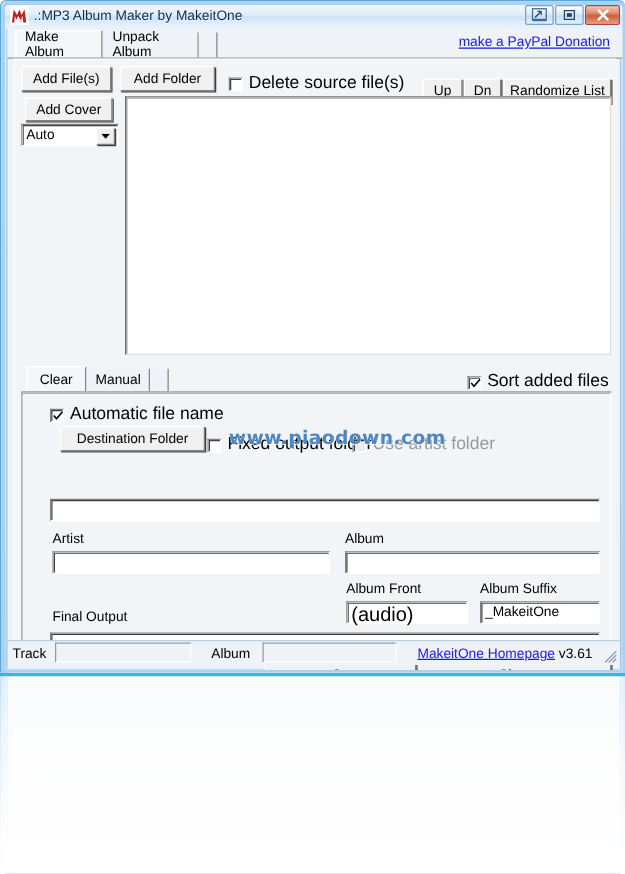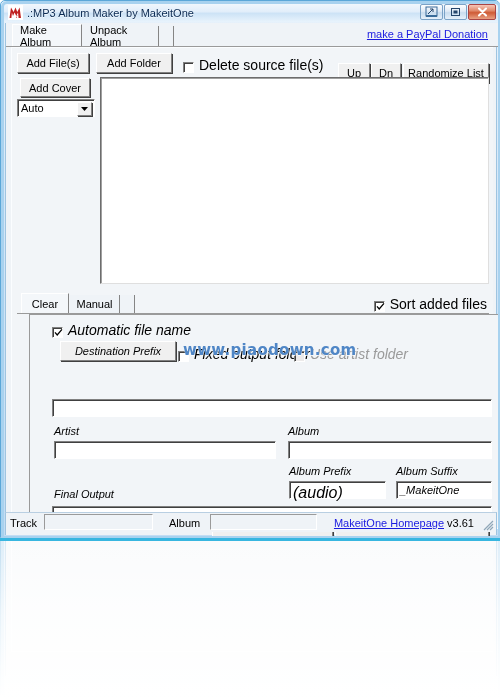--- a/index.html
+++ b/index.html
@@ -301,33 +301,33 @@
           <span class="box">
             <svg width="11" height="11" viewBox="0 0 11 11">
                 <path d="M2 5.4 L4.2 8 L9 2.4" stroke="#000" stroke-width="1.3" fill="none"></path>
               </svg>
           </span>
           <span>Sort added files</span>
         </div>
         <div style="position:absolute;left:0;top:21px;width:472px;height:1px;background:#9a9a9a;"></div>
       </div>
 
-      <div class="groupframe" style="left:17px;top:266px;width:472px;height:215px;background:#f2f5f8;font-style:italic;">
+      <div class="groupframe" style="left:5px;top:266px;width:472px;height:215px;background:#f2f5f8;">
 
         <div class="cbx" style="left:22px;top:7px;">
           <span class="box">
             <svg width="11" height="11" viewBox="0 0 11 11">
                 <path d="M2 5.4 L4.2 8 L9 2.4" stroke="#000" stroke-width="1.3" fill="none"></path>
               </svg>
           </span>
           <span>Automatic file name</span>
         </div>
 
         <div class="btn" style="left:30px;top:26px;width:116px;height:20px;">
-          <span>Destination Prefix</span>
+          <span>Destination Folder</span>
         </div>
 
         <div class="cbx" style="left:148px;top:31px;">
           <span class="box"></span>
           <span>Fixed output folder</span>
         </div>
 
         <div class="cbx dis" style="left:264px;top:31px;">
           <span class="box dis"></span>
           <span>Use artist folder</span>
@@ -340,21 +340,21 @@
         <div class="lbl" style="left:24px;top:110px;">Artist</div>
         <div class="sunk" style="left:24px;top:126px;width:222px;height:18px;">
           <span style="position:absolute;left:3px;top:2px;font-size:11px;"></span>
         </div>
 
         <div class="lbl" style="left:258px;top:110px;">Album</div>
         <div class="sunk" style="left:258px;top:126px;width:204px;height:18px;">
           <span style="position:absolute;left:3px;top:2px;font-size:11px;"></span>
         </div>
 
-        <div class="lbl" style="left:259px;top:150px;">Album Prefix</div>
+        <div class="lbl" style="left:259px;top:150px;">Album Front</div>
         <div class="sunk" style="left:259px;top:166px;width:97px;height:18px;">
           <span style="position:absolute;left:3px;top:2px;font-size:16px;">(audio)</span>
         </div>
 
         <div class="lbl" style="left:366px;top:150px;">Album Suffix</div>
         <div class="sunk" style="left:366px;top:166px;width:96px;height:18px;">
           <span style="position:absolute;left:3px;top:2px;font-size:11px;">_MakeitOne</span>
         </div>
 
         <div class="lbl" style="left:24px;top:173px;">Final Output</div>

